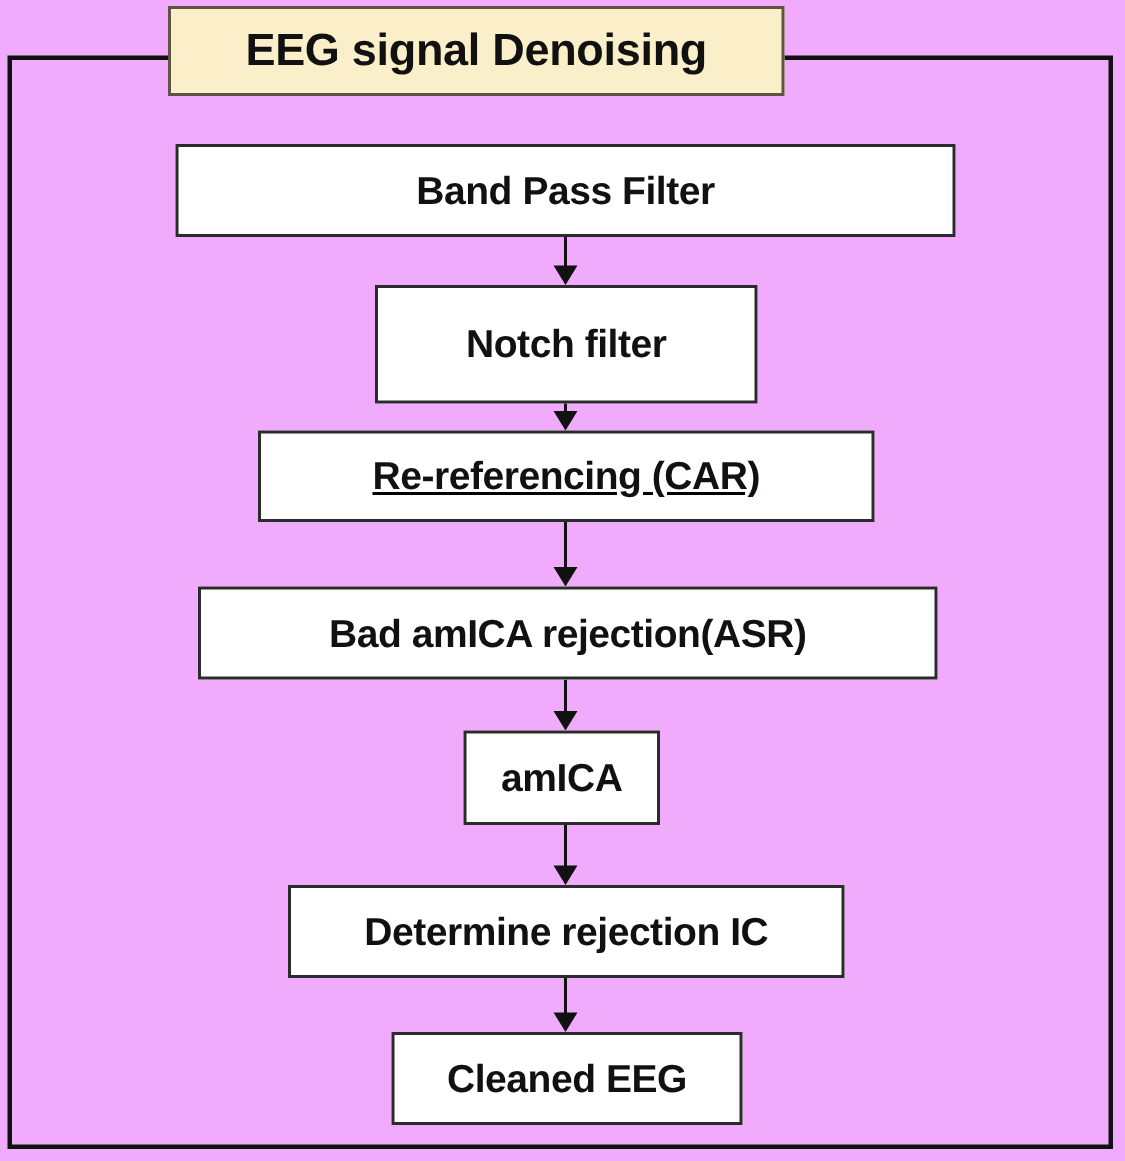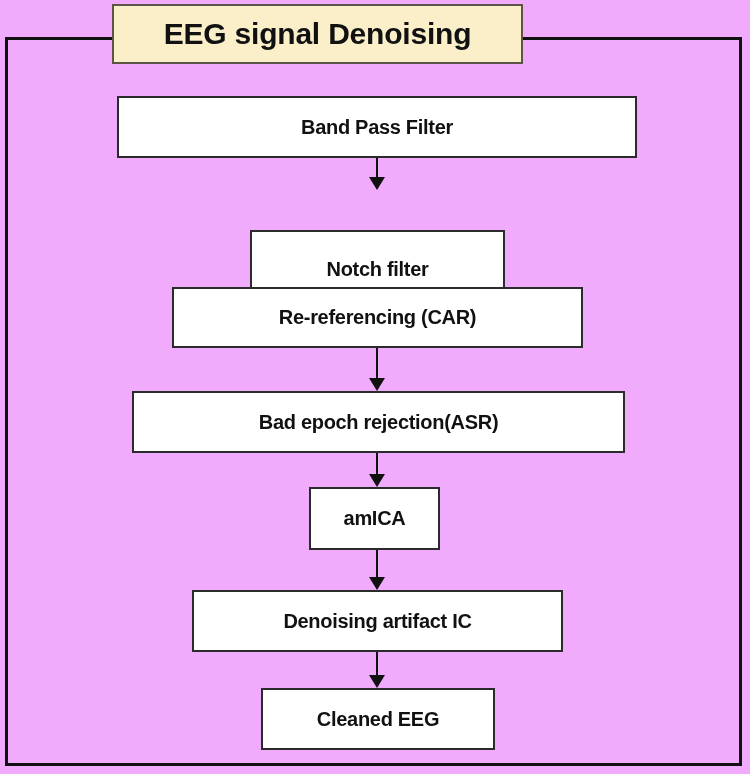--- a/index.html
+++ b/index.html
@@ -62,21 +62,21 @@
     position: absolute;
     box-sizing: border-box;
     background: #ffffff;
     border: 2px solid #2b2b2b;
     display: flex;
     align-items: center;
     justify-content: center;
     z-index: 3;
   }
   .node .node-text {
-    font-size: 20px;
+    font-size: 26px;
     font-weight: bold;
     color: #111111;
     white-space: nowrap;
     letter-spacing: -0.3px;
   }
 
   
   .connector {
     position: absolute;
     z-index: 2;
@@ -114,58 +114,58 @@
 
   <div class="node" style="left:117px; top:96px; width:520px; height:62px;">
     <span class="node-text">Band Pass Filter</span>
   </div>
 
   <div class="connector" style="left:369px; top:158px; width:16px; height:32px;">
     <div class="shaft" style="height:20px;"></div>
     <div class="head"></div>
   </div>
 
-  <div class="node" style="left:250px; top:190px; width:255px; height:79px;margin-top:40px;">
+  <div class="node" style="left:250px; top:190px; width:255px; height:79px;">
     <span class="node-text">Notch filter</span>
   </div>
 
   <div class="connector" style="left:369px; top:251px; width:16px; height:36px;">
     <div class="shaft" style="height:24px;"></div>
     <div class="head"></div>
   </div>
 
-  <div class="node" style="left:172px; top:287px; width:411px; height:61px;">
+  <div class="node" style="left:172px; top:287px; width:411px; height:61px;text-decoration:underline;">
     <span class="node-text">Re-referencing (CAR)</span>
   </div>
 
   <div class="connector" style="left:369px; top:348px; width:16px; height:43px;">
     <div class="shaft" style="height:31px;"></div>
     <div class="head"></div>
   </div>
 
   <div class="node" style="left:132px; top:391px; width:493px; height:62px;">
-    <span class="node-text">Bad epoch rejection(ASR)</span>
+    <span class="node-text">Bad amICA rejection(ASR)</span>
   </div>
 
   <div class="connector" style="left:369px; top:453px; width:16px; height:34px;">
     <div class="shaft" style="height:22px;"></div>
     <div class="head"></div>
   </div>
 
   <div class="node" style="left:309px; top:487px; width:131px; height:63px;">
     <span class="node-text">amICA</span>
   </div>
 
   <div class="connector" style="left:369px; top:550px; width:16px; height:40px;">
     <div class="shaft" style="height:28px;"></div>
     <div class="head"></div>
   </div>
 
   <div class="node" style="left:192px; top:590px; width:371px; height:62px;">
-    <span class="node-text">Denoising artifact IC</span>
+    <span class="node-text">Determine rejection IC</span>
   </div>
 
   <div class="connector" style="left:369px; top:652px; width:16px; height:36px;">
     <div class="shaft" style="height:24px;"></div>
     <div class="head"></div>
   </div>
 
   <div class="node" style="left:261px; top:688px; width:234px; height:62px;">
     <span class="node-text">Cleaned EEG</span>
   </div>

